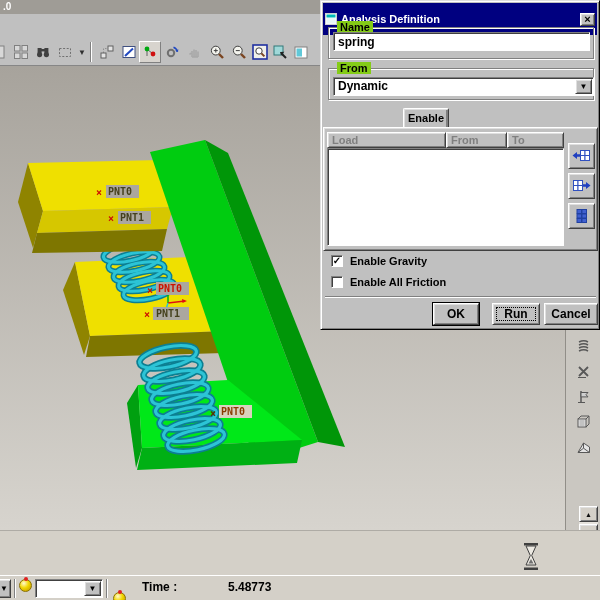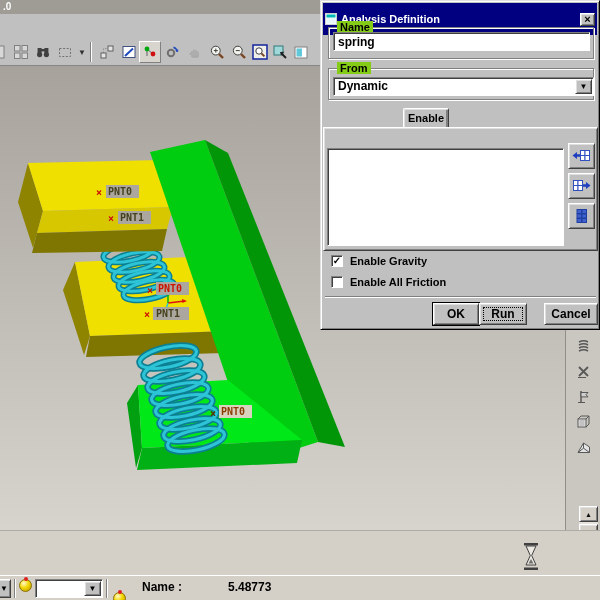--- a/index.html
+++ b/index.html
@@ -354,21 +354,21 @@
       </div>
     <div class="sb-item sunken" style="left:35px; width:68px; height:19px">
       <div class="combo-btn raised">
           <span>▼</span>
         </div>
     </div>
     <div class="sb-item vsep" style="left:106px; width:2px; height:19px"></div>
     <div class="sb-item ball" style="left:113px">
         <span class="dot"></span>
       </div>
-    <span class="sb-item status-text" style="left:142px; top:4px">Name :</span>
+    <span class="sb-item status-text" style="left:142px; top:4px">Time :</span>
     <span class="sb-item status-text" style="left:228px; top:4px">5.48773</span>
 
   </div>
 
   <div id="dialog">
     <div id="dlg-title">
       <svg width="12" height="12">
         <rect x="0.5" y="0.5" width="11" height="11" fill="#fff" stroke="#d0d0d0"></rect>
         <rect x="1.5" y="1.5" width="9" height="3" fill="#00b8b8"></rect>
         <rect x="1.5" y="5" width="9" height="5.5" fill="#e8f8f8"></rect>
@@ -389,20 +389,25 @@
       <span>Dynamic</span>
       <div class="combo-btn raised">
           <span>▼</span>
         </div>
     </div>
 
     <div class="tab" style="left:82px; width:46px">Enable</div>
 
     <div id="tabpanel" class="raised">
       <div id="loadtable">
+        <div class="th-row">
+          <div class="th raised" style="width:119px">Load</div>
+          <div class="th raised" style="width:61px">From</div>
+          <div class="th raised" style="width:57px">To</div>
+        </div>
         <div class="tbody sunken"></div>
       </div>
       <div class="sidebtn raised" style="top:15px">
         <svg width="19" height="14">
             <g fill="#fff" stroke="#3050c0">
               <rect x="8.5" y="1.5" width="4.5" height="5"></rect>
               <rect x="13" y="1.5" width="4.5" height="5"></rect>
               <rect x="8.5" y="6.5" width="4.5" height="5"></rect>
               <rect x="13" y="6.5" width="4.5" height="5"></rect>
             </g>
@@ -439,21 +444,21 @@
       <span>Enable Gravity</span>
     </div>
     <div class="cbrow" style="top:275px">
       <div class="cbox sunken"><span></span></div>
       <span>Enable All Friction</span>
     </div>
 
     <div class="groove-x" style="position:absolute; left:4px; top:295px; width:271px; height:2px"></div>
 
     <div class="dlg-btn raised default" style="left:112px; width:46px">OK</div>
-    <div class="dlg-btn raised" style="left:158px; width:48px">
+    <div class="dlg-btn raised" style="left:171px; width:48px">
       <div class="focus-rect"></div>
       <span>Run</span>
     </div>
     <div class="dlg-btn raised" style="left:223px; width:54px">Cancel</div>
   </div>
 
 
 </div>
 
 </body></html>

